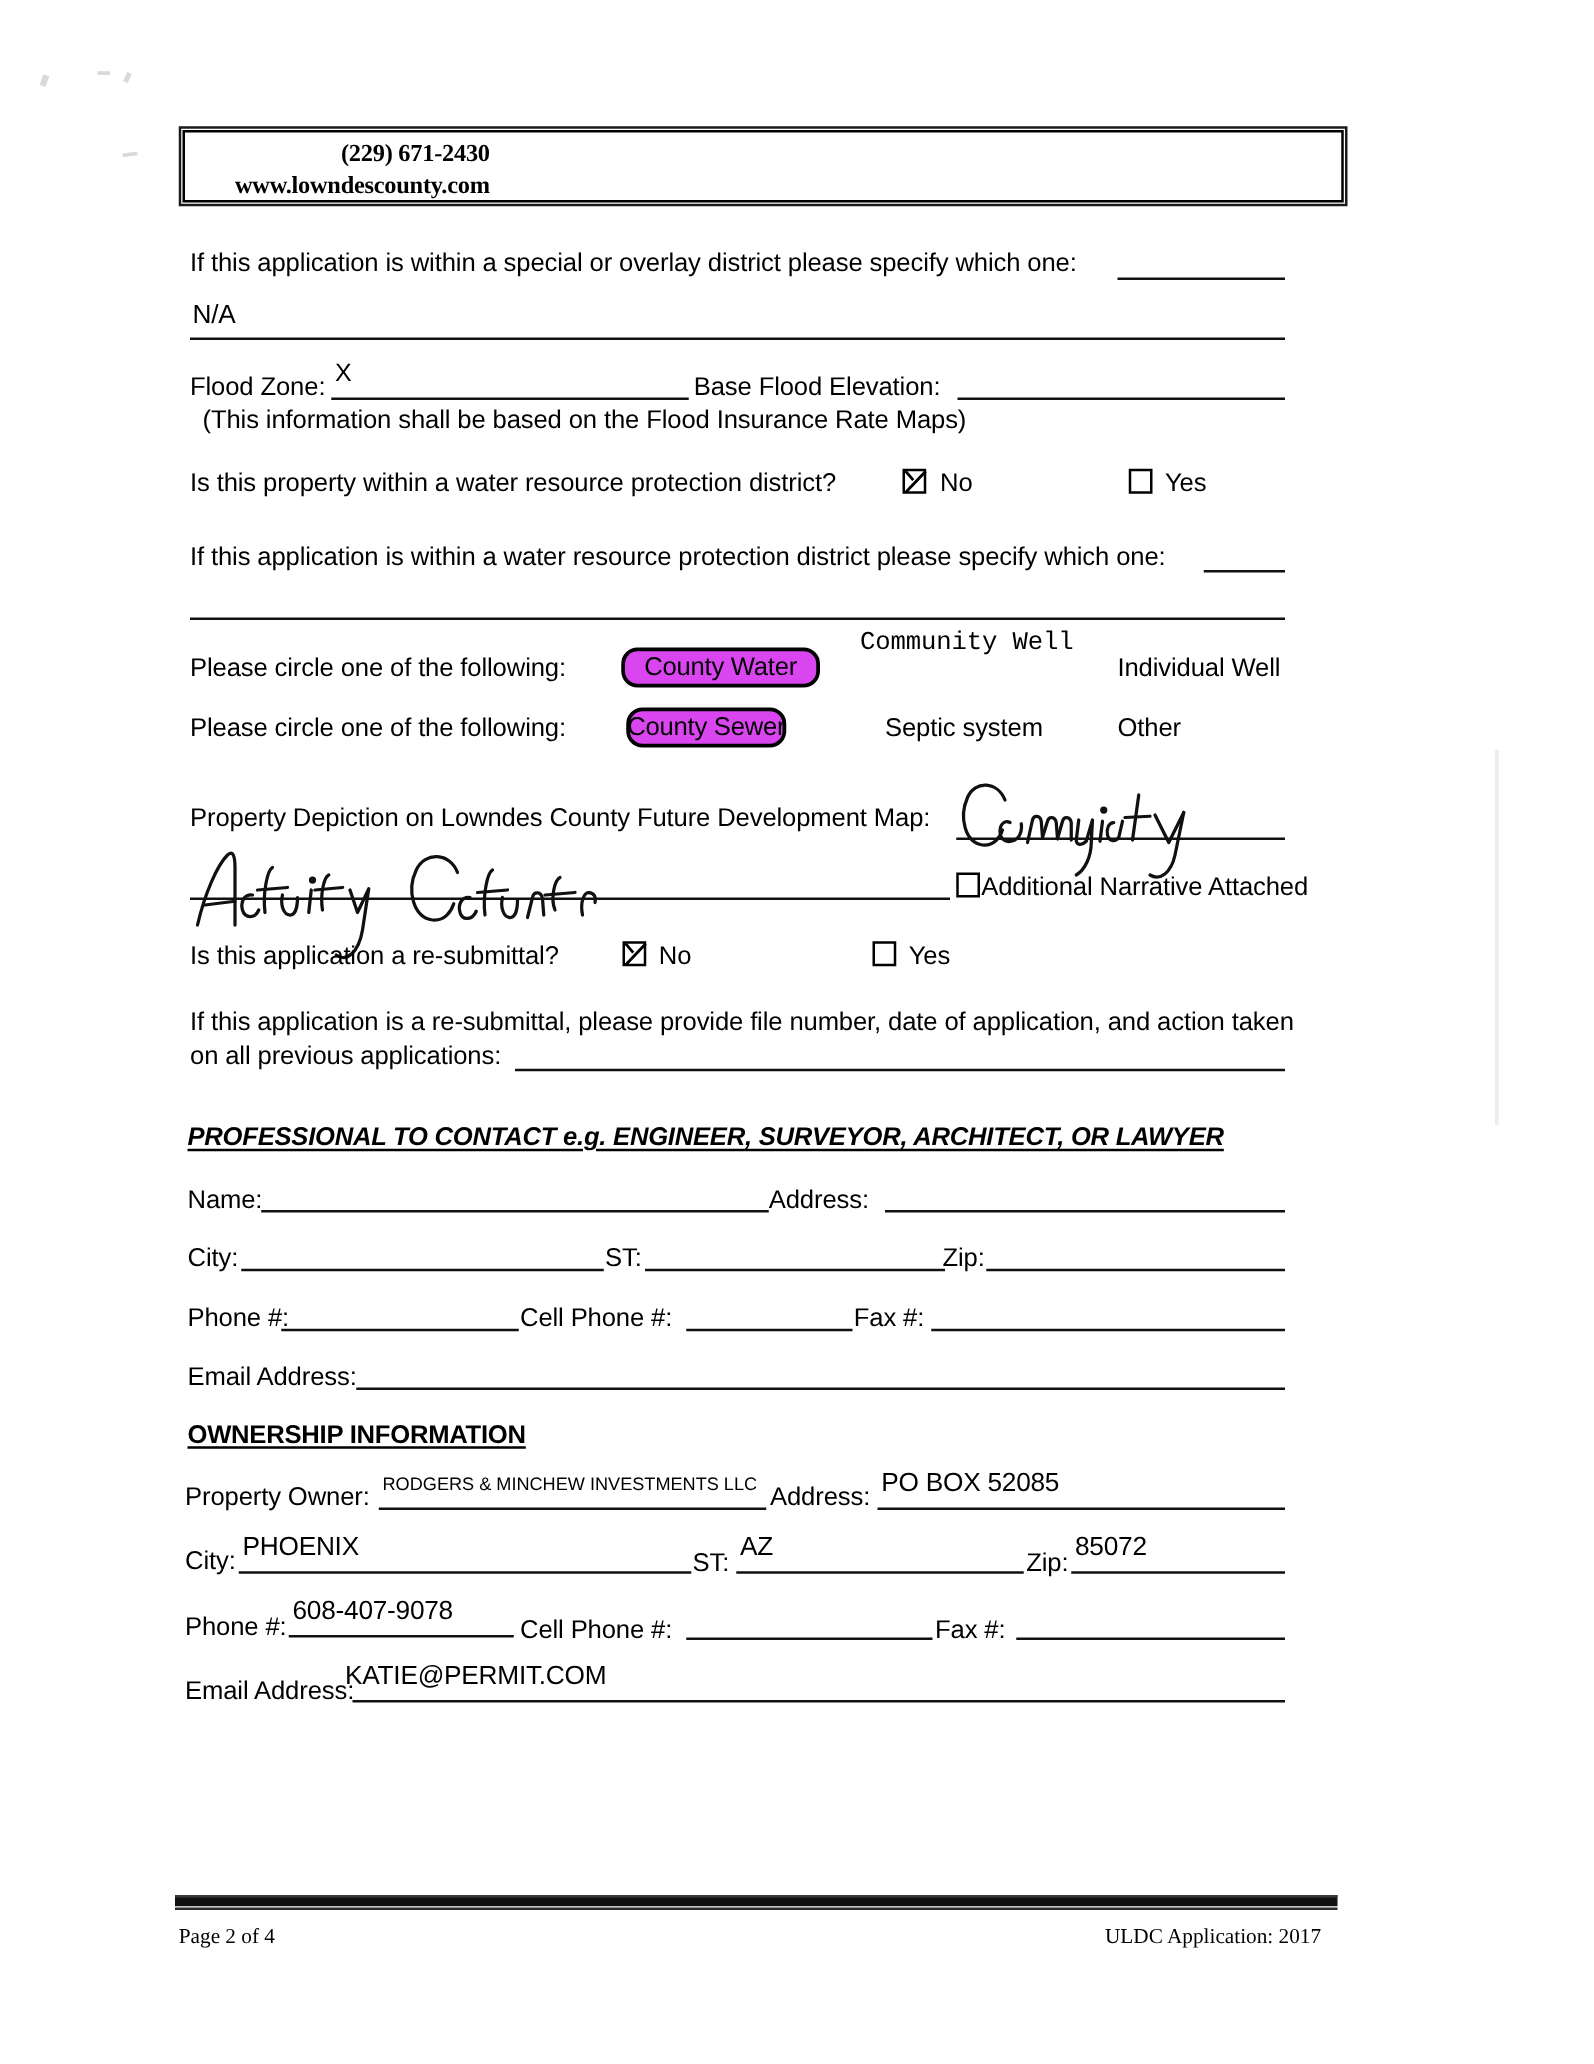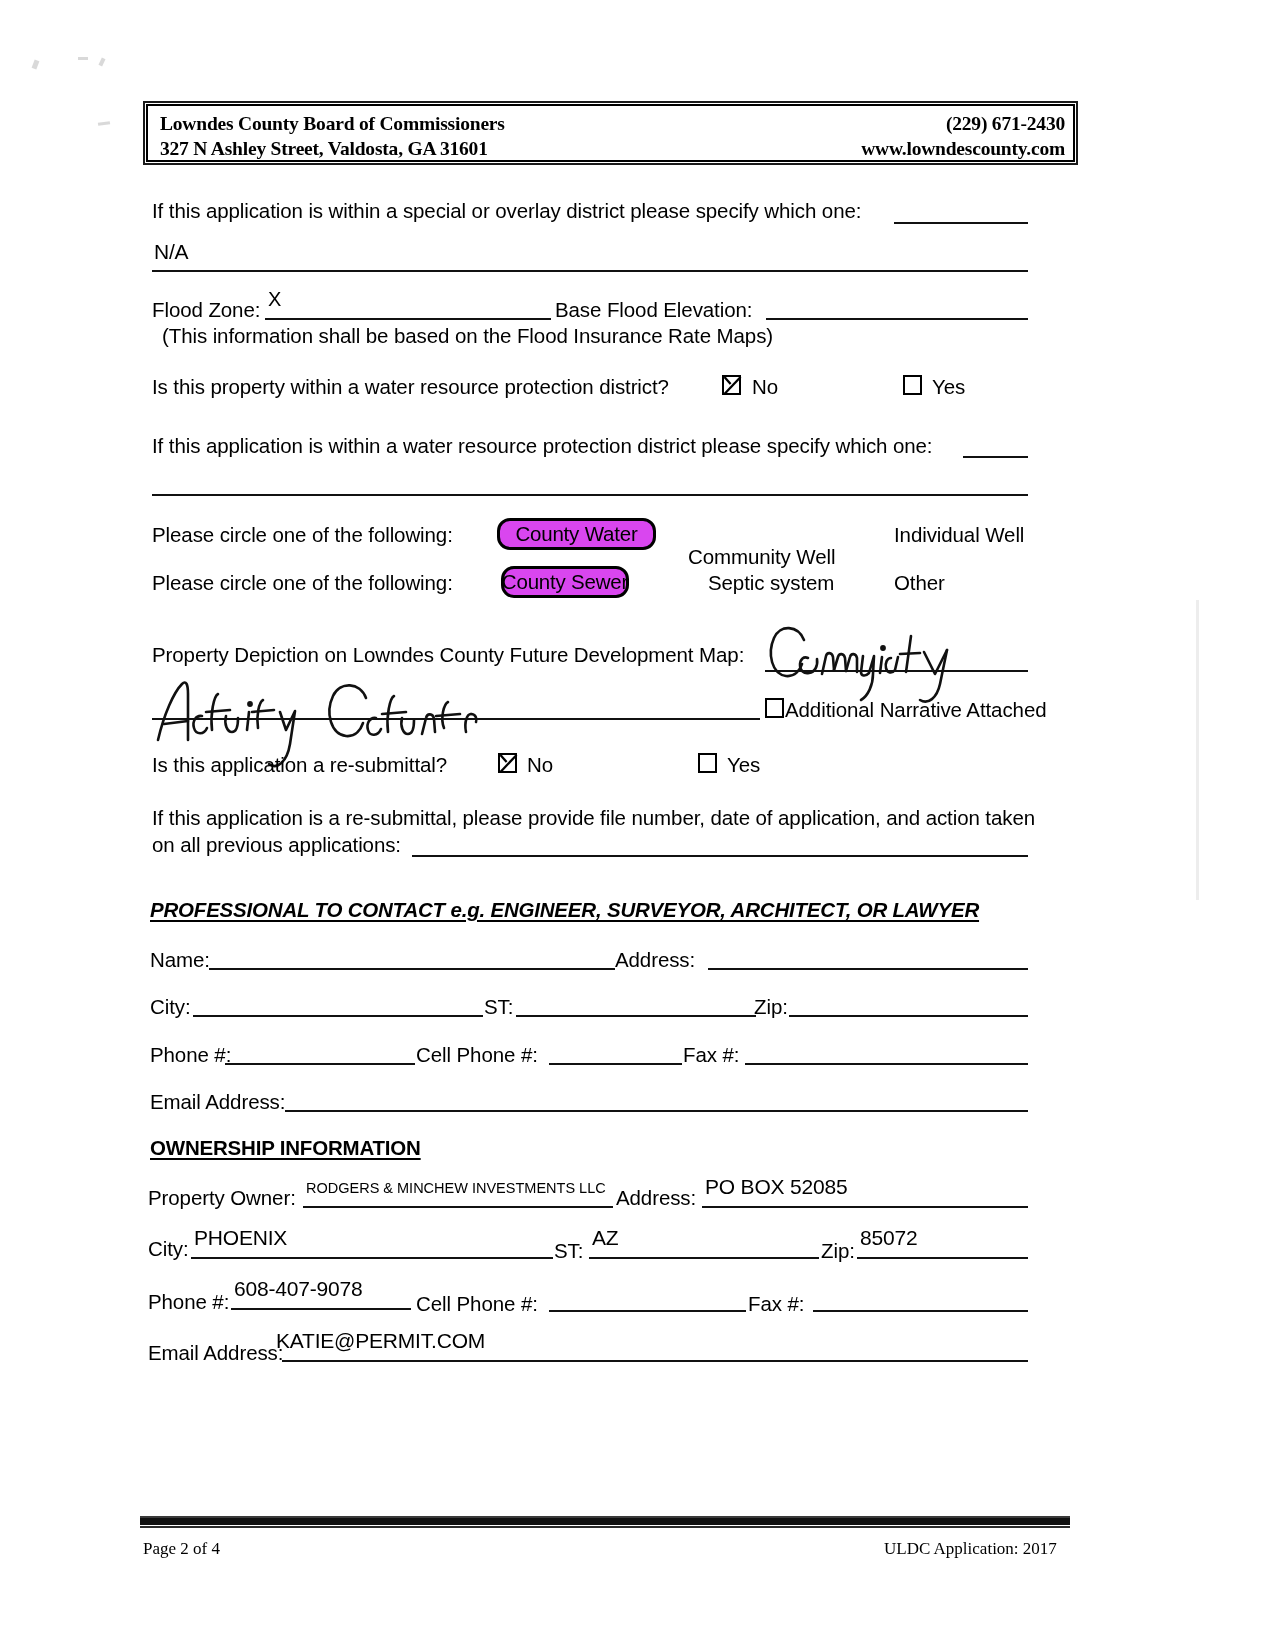--- a/index.html
+++ b/index.html
@@ -158,24 +158,20 @@
 <body>
 
 <div class="scan-speck" style="left:33px;top:60px;width:5px;height:9px;transform:rotate(20deg);"></div>
 <div class="scan-speck" style="left:78px;top:57px;width:10px;height:3px;"></div>
 <div class="scan-speck" style="left:100px;top:58px;width:4px;height:8px;transform:rotate(25deg);"></div>
 <div class="scan-speck" style="left:98px;top:122px;width:12px;height:3px;transform:rotate(-8deg);"></div>
 <div class="scan-speck" style="left:1196px;top:600px;width:3px;height:300px;opacity:.25;"></div>
 
 <div class="header-box">
   <div class="header-inner">
-    <div class="header-left">
-      <div>Lowndes County Board of Commissioners</div>
-      <div>327 N Ashley Street, Valdosta, GA  31601</div>
-    </div>
     <div class="header-right">
       <div>(229) 671-2430</div>
       <div>www.lowndescounty.com</div>
     </div>
   </div>
 </div>
 
 <div class="ftext" style="left:152px;top:199px;">If this application is within a special or overlay district please specify which one:</div>
 <div class="rule" style="left:894px;top:222px;width:134px;"></div>
 <div class="val" style="left:154px;top:240px;">N/A</div>
@@ -202,21 +198,21 @@
 
 <div class="ftext" style="left:152px;top:434px;">If this application is within a water resource protection district please specify which one:</div>
 <div class="rule" style="left:963px;top:456px;width:65px;"></div>
 
 <div class="rule" style="left:152px;top:494px;width:876px;"></div>
 
 <div class="ftext" style="left:152px;top:523px;">Please circle one of the following:</div>
 <div class="pill" style="left:497px;top:518px;width:159px;">
   <span>County Water</span>
 </div>
-<div class="ftext" style="left:688px;top:545px;">Community Well</div>
+<div class="ftext" style="left:688px;top:503px;font-family:Liberation Mono, monospace;">Community Well</div>
 <div class="ftext" style="left:894px;top:523px;">Individual Well</div>
 
 <div class="ftext" style="left:152px;top:571px;">Please circle one of the following:</div>
 <div class="pill" style="left:501px;top:566px;width:128px;text-align:center;">
   <span>County Sewer</span>
 </div>
 <div class="ftext" style="left:708px;top:571px;">Septic system</div>
 <div class="ftext" style="left:894px;top:571px;">Other</div>
 
 <div class="ftext" style="left:152px;top:643px;">Property Depiction on Lowndes County Future Development Map:</div>

